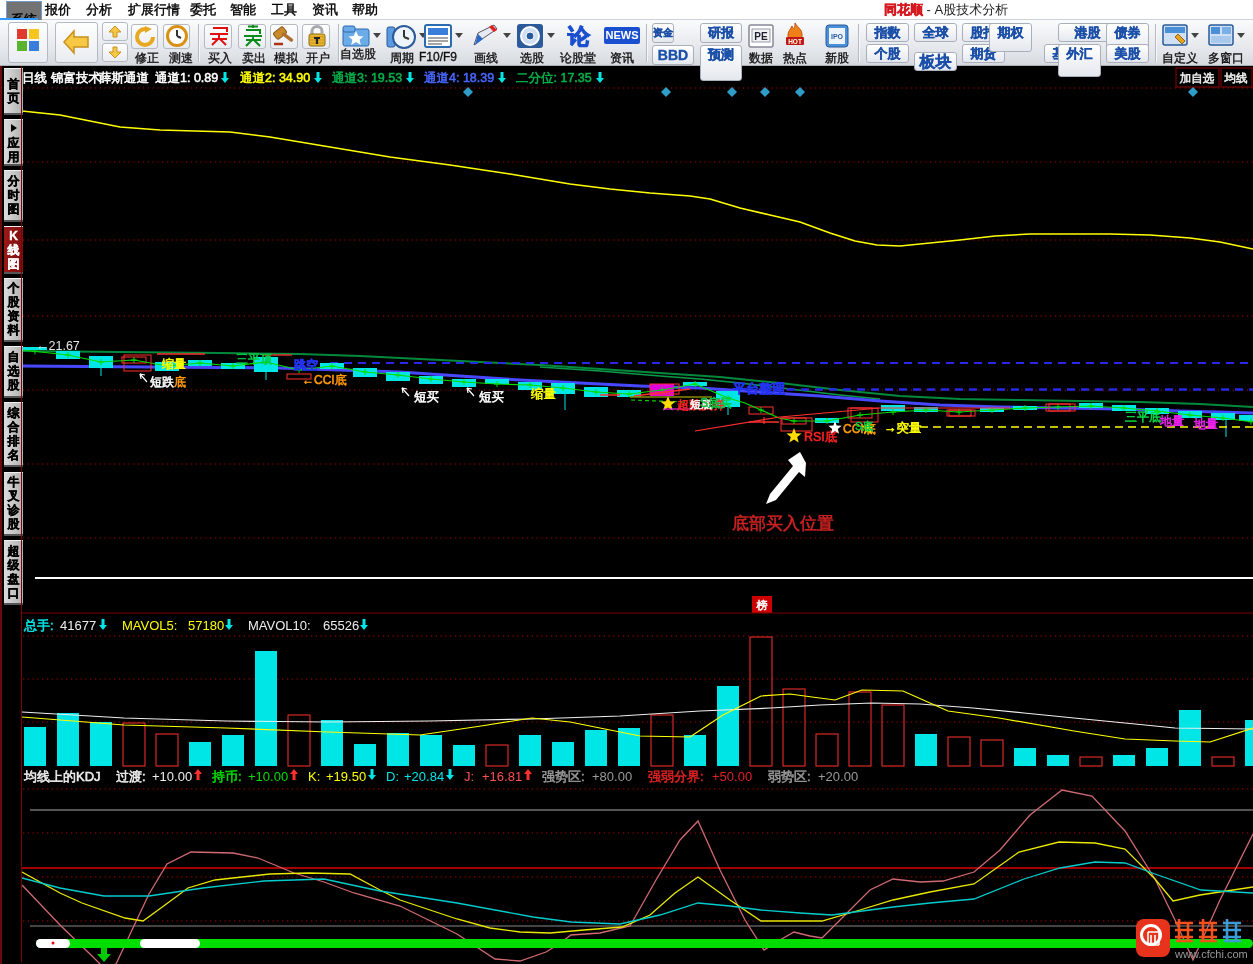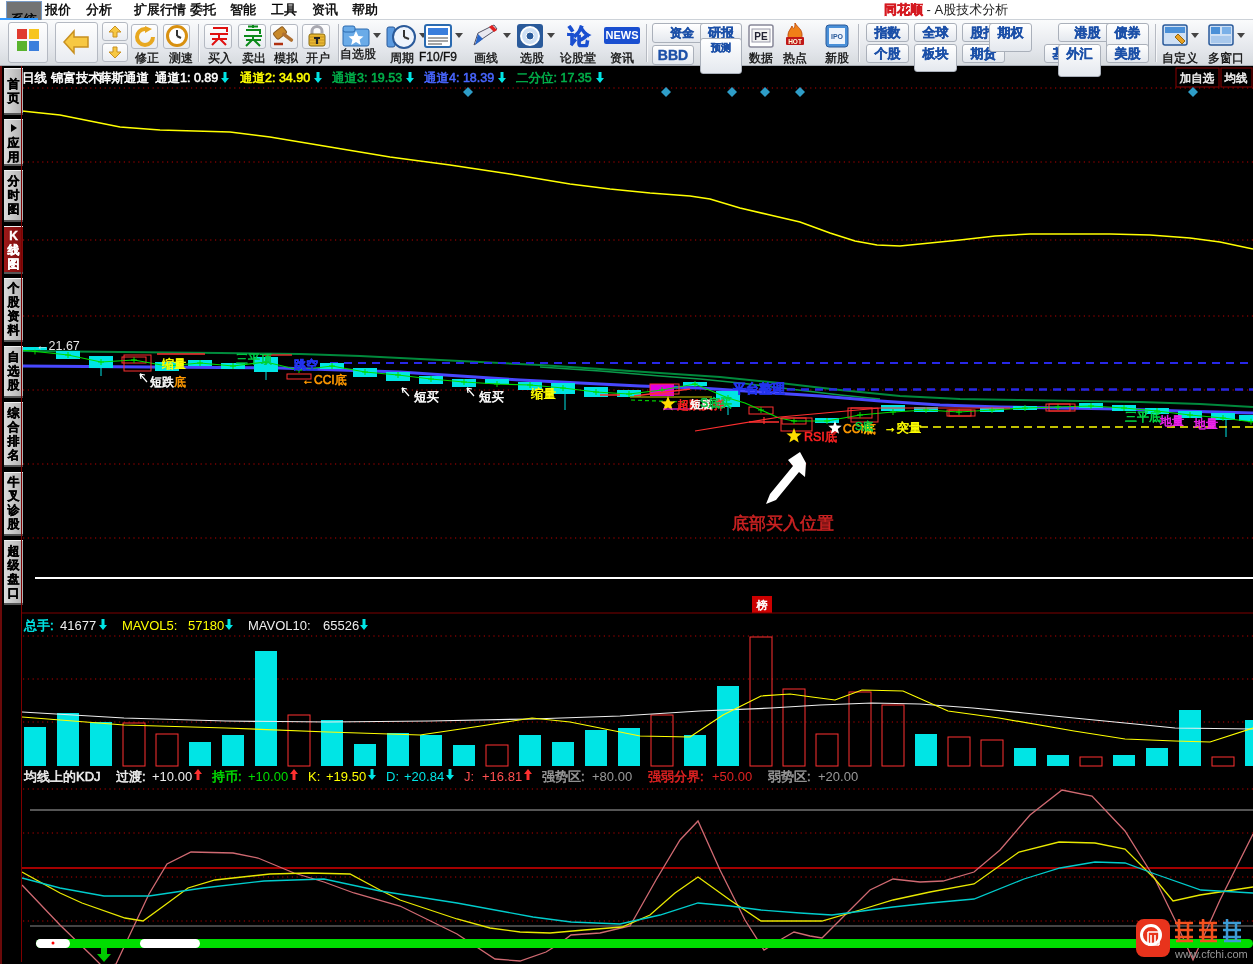--- a/index.html
+++ b/index.html
@@ -36,21 +36,21 @@
  border-radius:8px}
 #lring{position:absolute;left:4px;top:5px;width:22px;height:22px;border:3px solid #fff;
  border-radius:50%}
 #lurl{position:absolute;left:39px;top:30px;font-size:11px;color:#999}
 </style></head>
 <body>
 <div id="menu">
     <div class="mi" id="sys" style="left:6px">系统</div>
     <div class="mi" style="left:45px">报价</div>
     <div class="mi" style="left:86px">分析</div>
-    <div class="mi" style="left:134px">扩展行情</div>
+    <div class="mi" style="left:128px">扩展行情</div>
     <div class="mi" style="left:190px">委托</div>
     <div class="mi" style="left:230px">智能</div>
     <div class="mi" style="left:271px">工具</div>
     <div class="mi" style="left:312px">资讯</div>
     <div class="mi" style="left:352px">帮助</div>
     <div id="title"><span id="tlogo">同花顺</span> - A股技术分析</div>
   </div>
 <div id="sysline"></div>
 <div id="tbar">
     <div class="tb" style="left:8px;top:2px;width:40px;height:41px"></div>
@@ -153,24 +153,24 @@
       <circle cx="14" cy="13" r="9" fill="#cfe0f4" stroke="#fff" stroke-width="2"></circle>
       <circle cx="14" cy="13" r="4" fill="#2a5a9a" stroke="#fff"></circle>
     </svg>
     <div class="drop" style="left:547px;top:13px"></div>
     <div class="lbl" style="left:514px;top:30px;width:36px">选股</div>
     <div style="position:absolute;left:560px;top:2px;width:38px;height:28px;color:#1a4fd0;font-size:22px;font-weight:bold;text-align:center;-webkit-text-stroke:1.2px #1a4fd0">论</div>
     <div class="lbl" style="left:556px;top:30px;width:44px">论股堂</div>
     <div style="position:absolute;left:604px;top:7px;width:36px;height:17px;background:#1a4fd0;border-radius:2px;color:#fff;font-size:11px;font-weight:bold;text-align:center;line-height:17px">NEWS</div>
     <div class="lbl" style="left:604px;top:30px;width:36px">资讯</div>
     <div class="sep" style="left:646px"></div>
-    <div class="bluebtn" style="left:652px;top:3px;width:60px;height:20px;line-height:18px;font-size:12px">资金</div>
+    <div class="bluebtn" style="left:652px;top:3px;width:22px;height:20px;line-height:18px;font-size:10px">资金</div>
     <div class="bluebtn" style="left:652px;top:25px;width:42px;height:20px;line-height:18px;font-size:14px">BBD</div>
     <div class="bluebtn" style="left:700px;top:3px;width:42px;height:20px;line-height:18px;font-size:13px">研报</div>
-    <div class="bluebtn" style="left:700px;top:18px;width:42px;height:36px;line-height:18px;font-size:10px">预测</div>
+    <div class="bluebtn" style="left:700px;top:25px;width:42px;height:36px;line-height:18px;font-size:13px">预测</div>
     <svg style="position:absolute;left:748px;top:3px" width="26" height="26" viewBox="0 0 26 26">
       <rect x="1" y="2" width="24" height="22" rx="2" fill="#fff" stroke="#889" stroke-width="1.5"></rect>
       <rect x="4" y="6" width="18" height="13" fill="#f2f2f2" stroke="#99a"></rect>
       <text x="13" y="17" font-size="10" font-weight="bold" fill="#223" text-anchor="middle">PE</text>
     </svg>
     <div class="lbl" style="left:744px;top:30px;width:34px">数据</div>
     <svg style="position:absolute;left:782px;top:2px" width="26" height="27" viewBox="0 0 26 27">
       <path d="M13 1 C16 6 20 7 20 13 C20 18 17 21 13 21 C9 21 6 18 6 13 C6 9 9 7 10 4 C11 7 13 8 13 1Z" fill="#f08018" stroke="#c05010"></path>
       <rect x="4" y="15" width="18" height="8" rx="1" fill="#c01818"></rect>
       <text x="13" y="21.5" font-size="6.5" font-weight="bold" fill="#ffd" text-anchor="middle">HOT</text>
@@ -179,21 +179,21 @@
     <svg style="position:absolute;left:824px;top:3px" width="26" height="26" viewBox="0 0 26 26">
       <rect x="2" y="2" width="22" height="22" rx="3" fill="#4a90d8" stroke="#2a5a9a"></rect>
       <rect x="5" y="5" width="16" height="16" fill="#eef4fc"></rect>
       <text x="13" y="16" font-size="7" font-weight="bold" fill="#2a5a9a" text-anchor="middle">IPO</text>
     </svg>
     <div class="lbl" style="left:820px;top:30px;width:34px">新股</div>
     <div class="sep" style="left:858px"></div>
     <div class="bluebtn" style="left:866px;top:3px;width:43px;height:19px;line-height:17px;font-size:13px">指数</div>
     <div class="bluebtn" style="left:866px;top:24px;width:43px;height:19px;line-height:17px;font-size:13px">个股</div>
     <div class="bluebtn" style="left:914px;top:3px;width:43px;height:19px;line-height:17px;font-size:13px">全球</div>
-    <div class="bluebtn" style="left:914px;top:24px;width:43px;height:28px;line-height:17px;font-size:13px">板块</div>
+    <div class="bluebtn" style="left:914px;top:32px;width:43px;height:19px;line-height:17px;font-size:16px">板块</div>
     <div class="bluebtn" style="left:962px;top:3px;width:43px;height:19px;line-height:17px;font-size:13px">股指</div>
     <div class="bluebtn" style="left:962px;top:24px;width:43px;height:19px;line-height:17px;font-size:13px">期货</div>
     <div class="bluebtn" style="left:989px;top:3px;width:43px;height:29px;line-height:17px;font-size:13px">期权</div>
     <div class="bluebtn" style="left:1044px;top:24px;width:43px;height:19px;line-height:17px;font-size:13px">基金</div>
     <div class="bluebtn" style="left:1058px;top:3px;width:59px;height:19px;line-height:17px;font-size:13px">港股</div>
     <div class="bluebtn" style="left:1058px;top:24px;width:43px;height:33px;line-height:17px;font-size:13px">外汇</div>
     <div class="bluebtn" style="left:1106px;top:3px;width:43px;height:31px;line-height:17px;font-size:13px">债券</div>
     <div class="bluebtn" style="left:1106px;top:24px;width:43px;height:19px;line-height:17px;font-size:13px">美股</div>
     <div class="sep" style="left:1155px"></div>
     <svg style="position:absolute;left:1162px;top:4px" width="26" height="22" viewBox="0 0 26 22">

